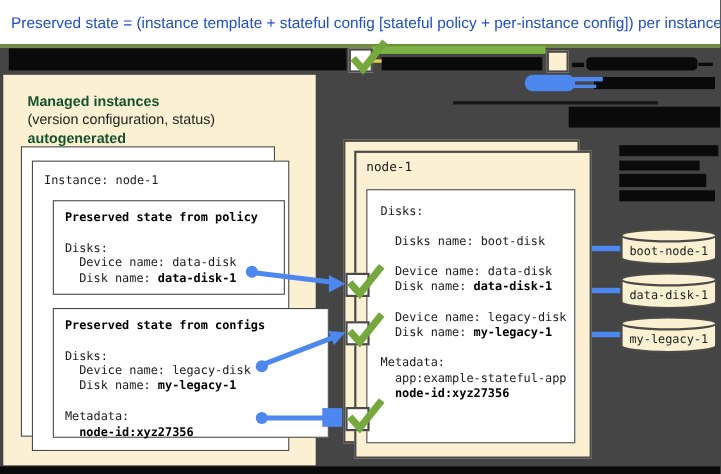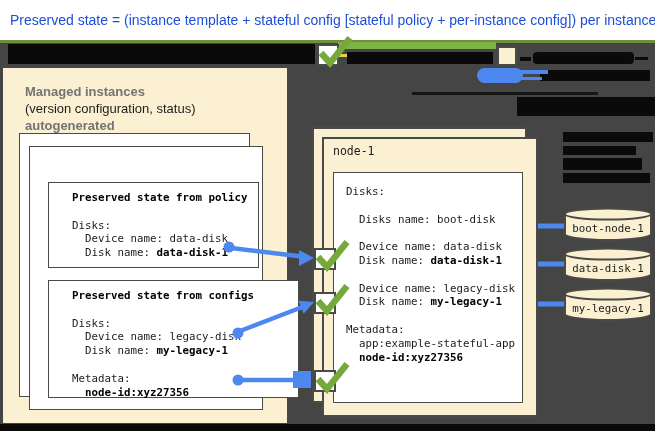--- a/index.html
+++ b/index.html
@@ -12,27 +12,27 @@
   .titlebar .txt{position:absolute;left:10px;top:0;height:52px;line-height:40px;
                  font-size:14px;color:#1d4ed8;white-space:nowrap;}
   
   .blk{background:#0a0a0a;}
   .thin{background:#161616;}
   .ydash{background:#E5D14B;}
   
   .beige{background:#FBF0D2;}
   .panelborder{border:2px solid #4A4A46;box-sizing:border-box;}
   .card{background:#ffffff;border:1.5px solid #4A4A46;box-sizing:border-box;}
-  .innerbox{background:#ffffff;border:1.5px solid #4A4A46;box-sizing:border-box;padding:8px 23px;}
+  .innerbox{background:#ffffff;border:1.5px solid #4A4A46;box-sizing:border-box;padding:8px 10px;}
   
   .mono{font-family:"DejaVu Sans Mono","Liberation Mono",monospace;font-size:10.8px;
         line-height:13.8px;color:#1c1c1c;}
   .line{white-space:pre;min-height:13.8px;}
   .line .bd{font-weight:bold;color:#000;}
-  .h-bold{font-weight:bold;color:#737373;}
+  .h-bold{font-weight:bold;color:#14532d;}
   .heading{font-size:13px;line-height:17px;color:#1c1c1c;}
   
   .checkbox{position:absolute;width:22px;height:22px;background:#fff;
             border:2px solid #4A4A46;box-sizing:border-box;z-index:5;}
   .checkbox svg{position:absolute;left:-2px;top:-11px;overflow:visible;}
   .overlay{left:0;top:0;z-index:2;pointer-events:none;}
   .cyl{z-index:3;}
   .legendblob{background:#4C88EF;border-radius:8px;}
   .bluebit{background:#4C88EF;}
   .greenbar{background:#7CB342;}
@@ -68,20 +68,21 @@
 
   <div class="abs beige" style="left:3px;top:68px;width:284px;height:355px;">
     <div class="heading" style="position:absolute;left:22px;top:15px;">
       <div class="h-bold">Managed instances</div>
       <div>(version configuration, status)</div>
       <div class="h-bold">autogenerated</div>
     </div>
   </div>
   <div class="abs card" style="left:19px;top:133px;width:231px;height:264px;"></div>
   <div class="abs card" style="left:29px;top:146px;width:234px;height:264px;"></div>
+  <div class="abs mono" style="left:40px;top:157px;">Instance: node-1</div>
 
   <div class="abs innerbox mono" style="left:48px;top:182px;width:211px;height:86px;">
     <div class="line"><span></span><span class="bd">Preserved state from policy</span></div>
     <div class="line"><span></span><span class="bd"></span></div>
     <div class="line"><span>Disks:</span><span class="bd"></span></div>
     <div class="line"><span>  Device name: data-disk</span><span class="bd"></span></div>
     <div class="line"><span>  Disk name: </span><span class="bd">data-disk-1</span></div>
   </div>
 
   <div class="abs innerbox mono" style="left:48px;top:280px;width:251px;height:118px;">

